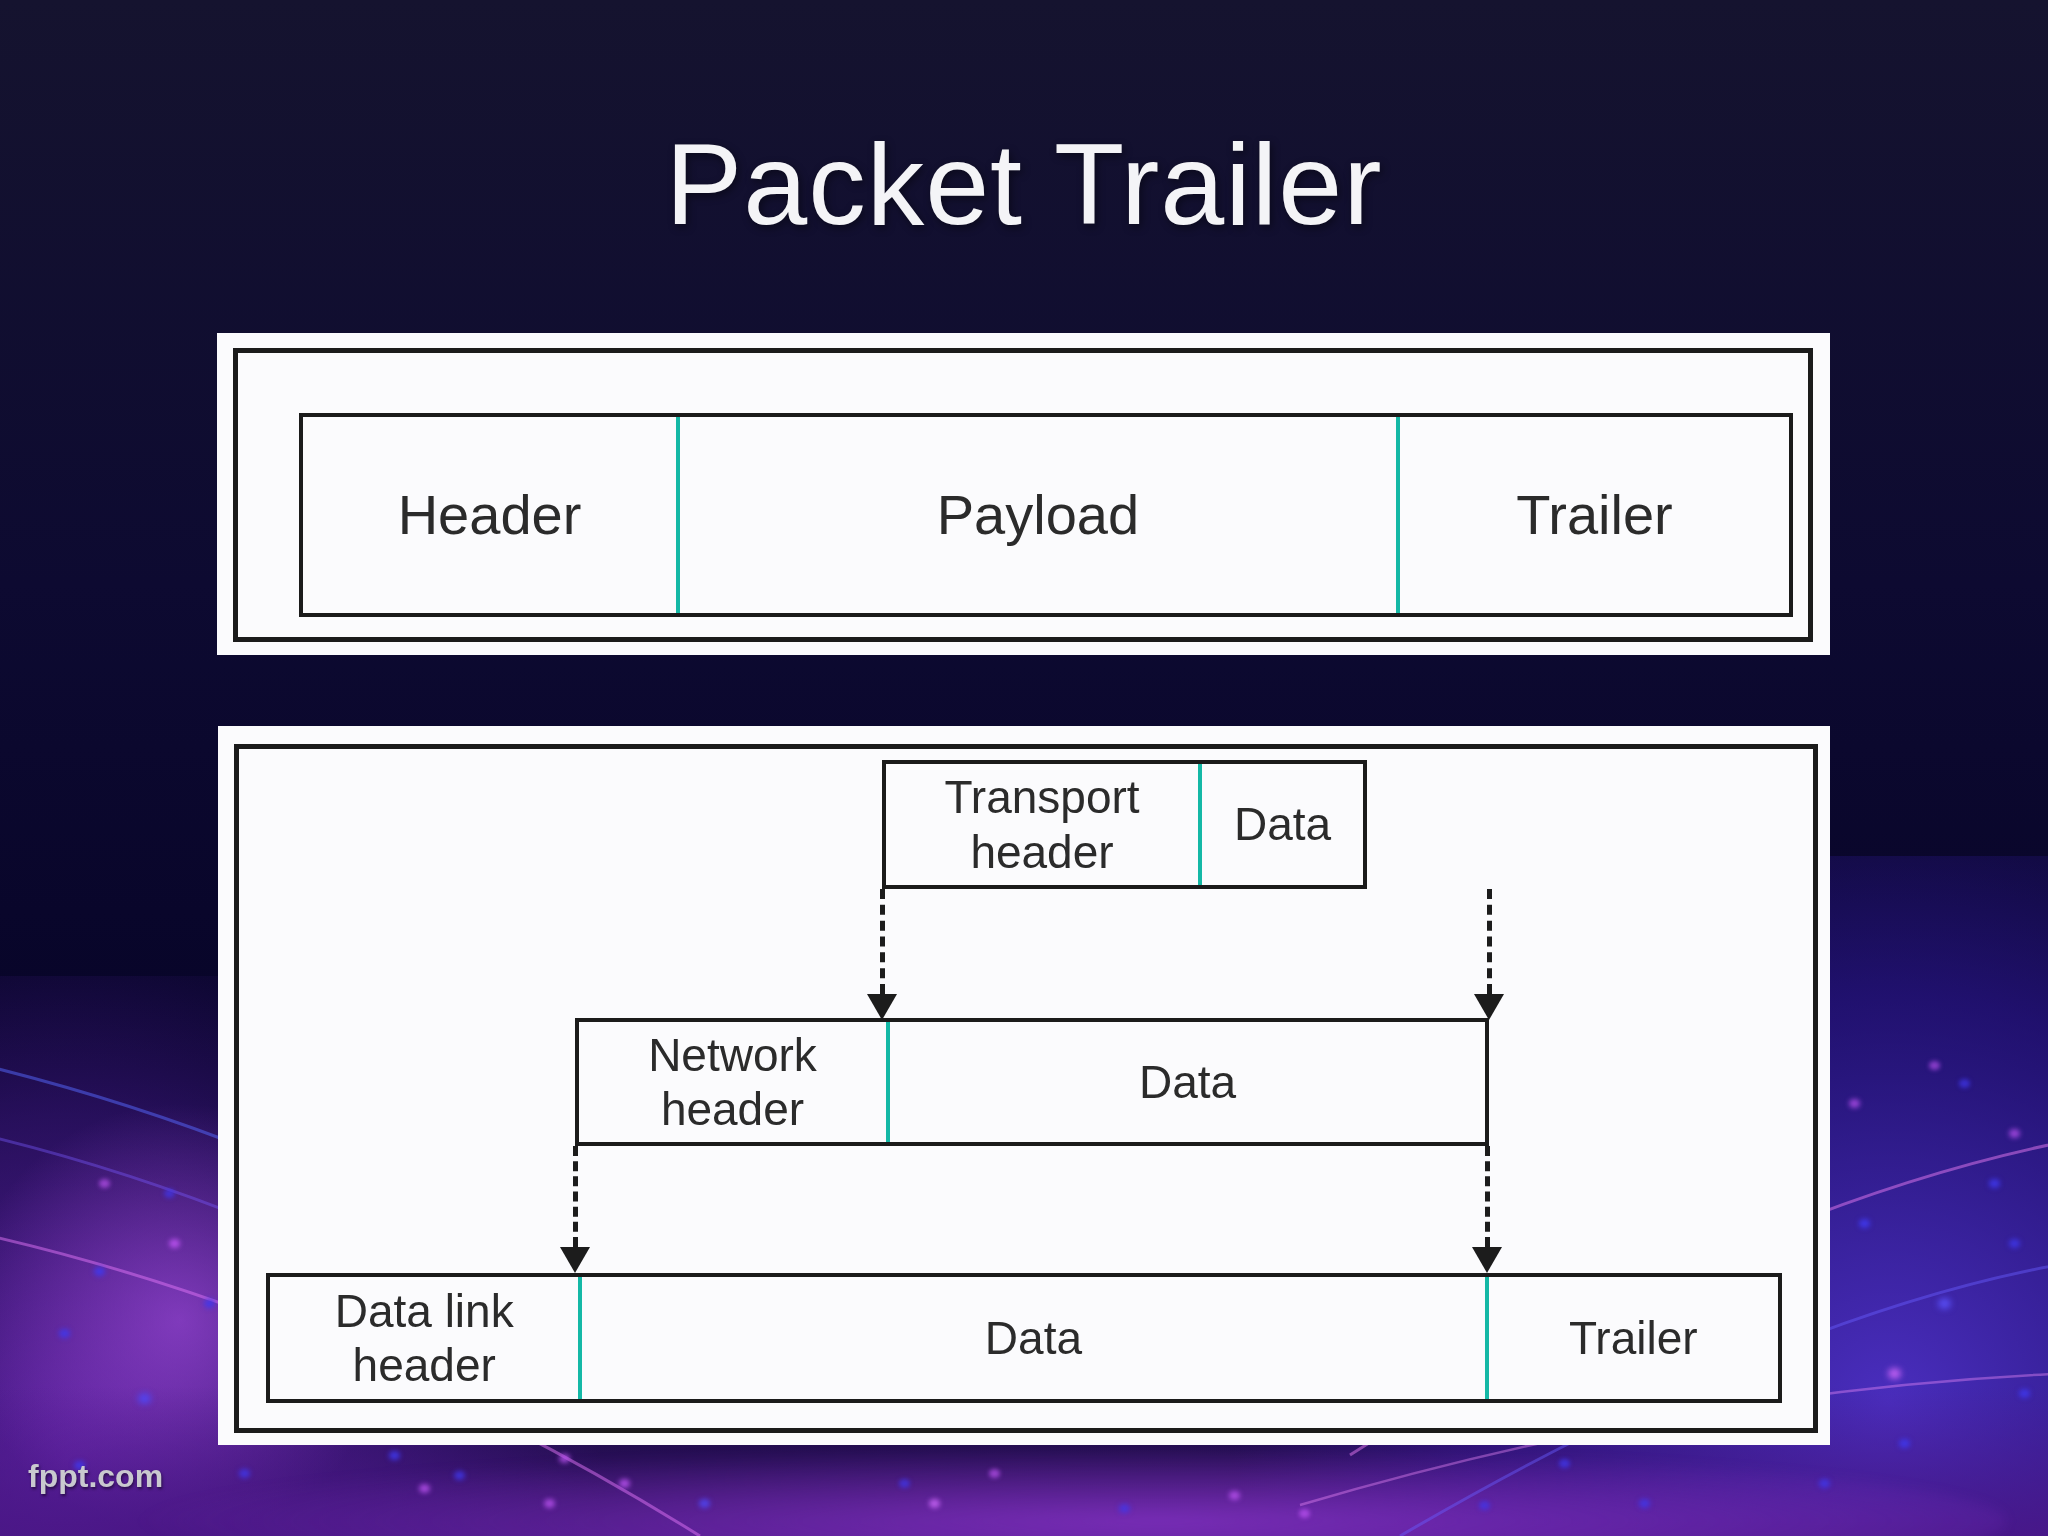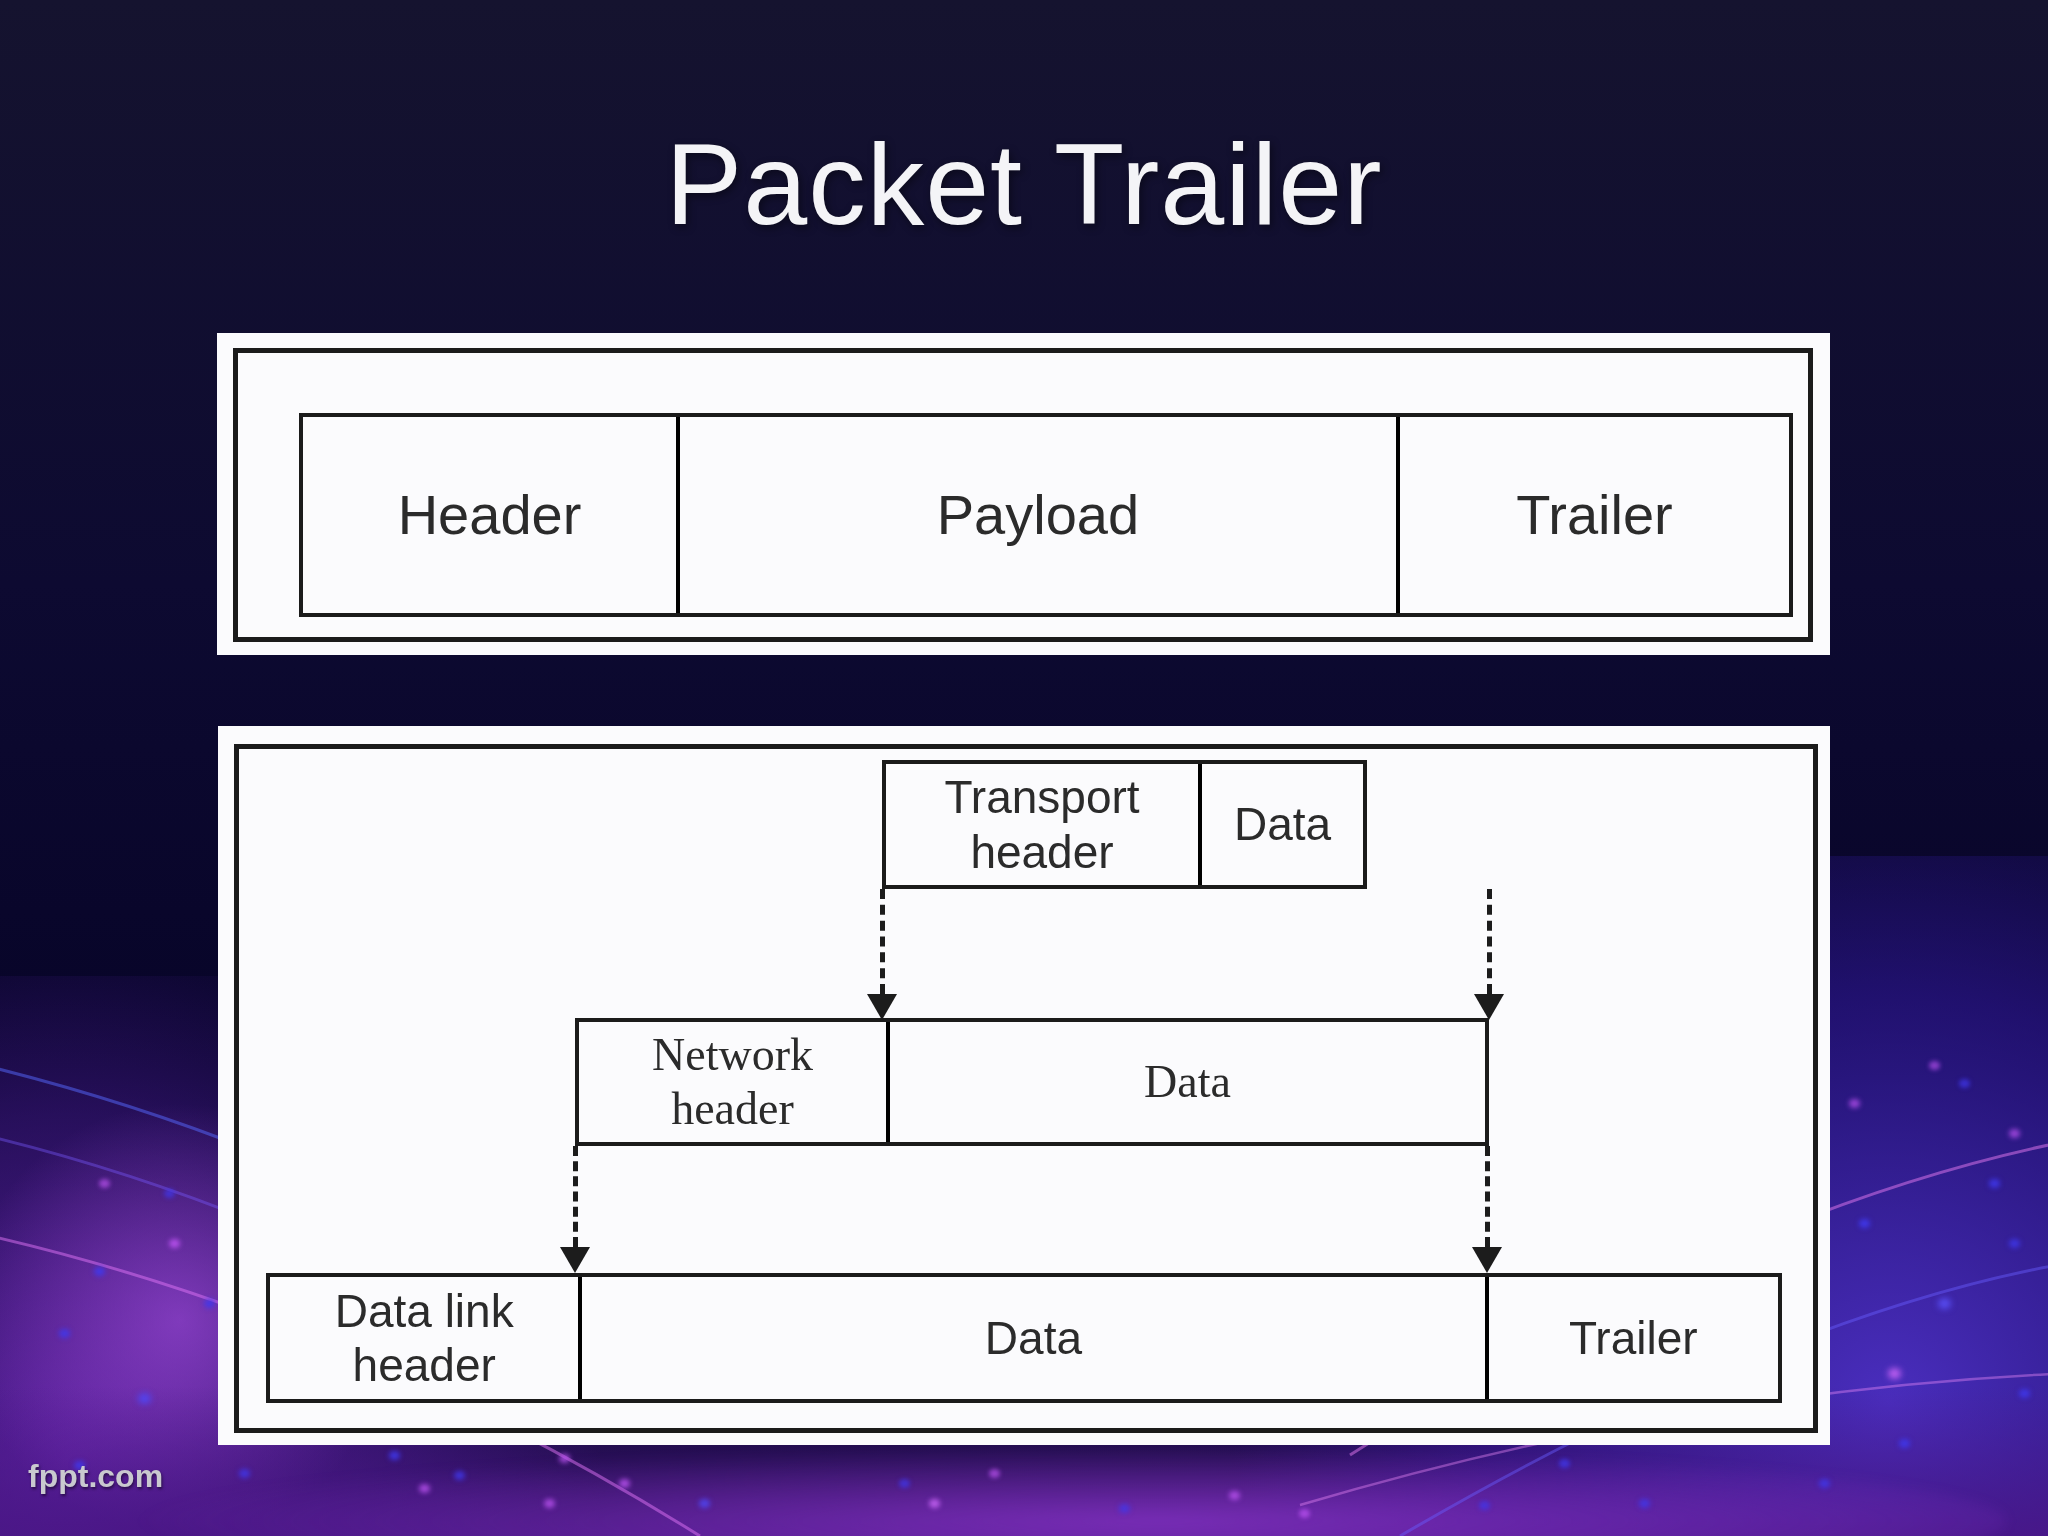--- a/index.html
+++ b/index.html
@@ -106,30 +106,30 @@
   
   .drow {
     position: absolute; display: flex; box-sizing: border-box;
     border: 4px solid #1b1b1b; background: #fbfbfd;
   }
   .cell {
     display: flex; align-items: center; justify-content: center;
     box-sizing: border-box; text-align: center;
     color: #2b2b2b; line-height: 1.18;
   }
-  .cell + .cell { border-left: 4px solid #000000; }
+  .cell + .cell { border-left: 4px solid #14b8a6; }
   .packet-row { left: 61px; top: 60px; width: 1494px; height: 204px; }
   .packet-row .cell { font-size: 56px; }
   .c-header  { width: 25.1%; }
   .c-payload { width: 48.45%; }
   .c-trailer { width: 26.45%; }
 
   .enc-row .cell { font-size: 46px; }
   .row-transport { left: 664px; top: 34px;  width: 485px;  height: 129px; }
-  .row-network   { left: 357px; top: 292px; width: 914px;  height: 128px; font-family: Liberation Serif, serif; }
+  .row-network   { left: 357px; top: 292px; width: 914px;  height: 128px; }
   .row-datalink  { left: 48px;  top: 547px; width: 1516px; height: 130px; }
   .w-312 { width: 312px; } .w-rest { flex: 1; }
   .w-307 { width: 307px; }
   .w-310 { width: 310px; } .w-911 { width: 911px; } .w-295 { width: 295px; }
   .lbl { display: inline-block; }
   .narrow .lbl { max-width: 240px; }
 
   
   .connector {
     position: absolute; width: 36px;

